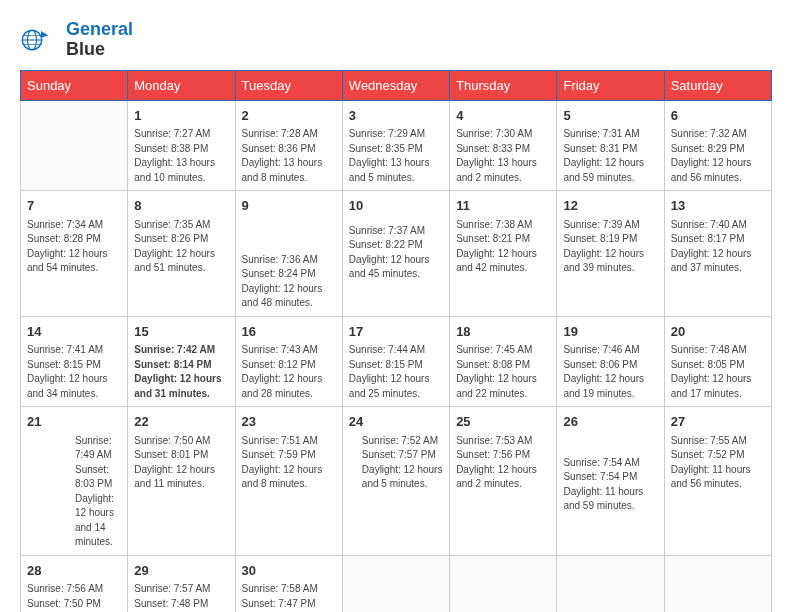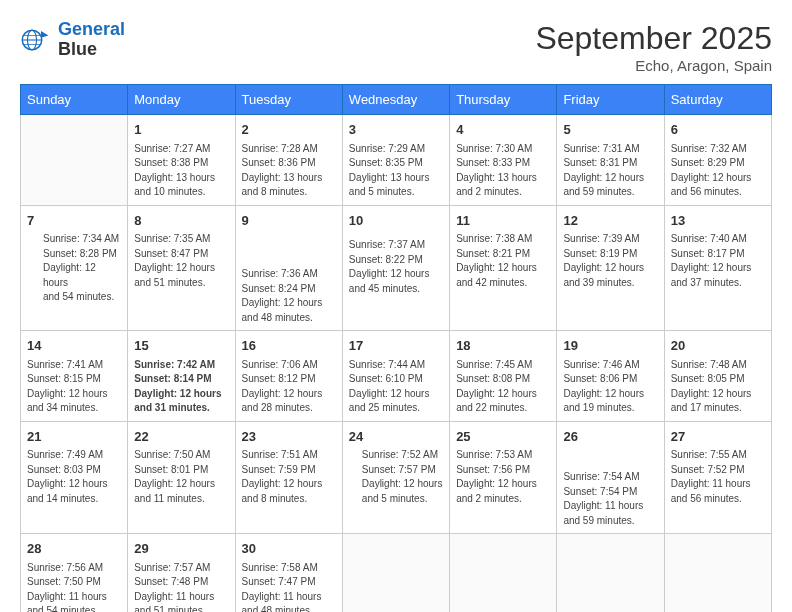--- a/index.html
+++ b/index.html
@@ -12,21 +12,21 @@
     }
     .header {
       display: flex;
       justify-content: space-between;
       align-items: flex-start;
       margin-bottom: 10px;
     }
     .logo {
       display: flex;
       align-items: center;
-      gap: 8px;
+      gap: 16px;
     }
     .logo-text {
       font-size: 18px;
       font-weight: bold;
       color: #333;
       line-height: 1.1;
     }
     .logo-text .blue { color: #1a6fbd; }
     .logo-icon {
       width: 30px;
@@ -43,21 +43,21 @@
     .location {
       font-size: 15px;
       color: #555;
     }
     table {
       width: 100%;
       border-collapse: collapse;
       font-size: 11px;
     }
     thead tr {
-      background-color: #3b82f6;
+      background-color: #ef4444;
       color: #fff;
     }
     thead th {
       padding: 7px 6px;
       text-align: left;
       font-weight: normal;
       font-size: 13px;
       border: 1px solid #1a6fbd;
     }
     tbody td {
@@ -98,24 +98,20 @@
       <line x1="3" y1="20" x2="29" y2="20" stroke="#1a6fbd" stroke-width="1.5"></line>
       <line x1="5" y1="14" x2="27" y2="14" stroke="#1a6fbd" stroke-width="1"></line>
       <line x1="5" y1="26" x2="27" y2="26" stroke="#1a6fbd" stroke-width="1"></line>
 
       <polygon points="28,8 38,14 28,17" fill="#1a6fbd"></polygon>
     </svg>
     <div class="logo-text">
       <span class="blue">General</span><br>
       <span>Blue</span>
     </div>
-  </div>
-  <div class="title-block">
-    <div class="month-title">September 2025</div>
-    <div class="location">Echo, Aragon, Spain</div>
   </div>
 </div>
 
 <table>
   <thead>
     <tr>
     <th>Sunday</th>
         <th>Monday</th>
         <th>Tuesday</th>
         <th>Wednesday</th>
@@ -166,29 +162,29 @@
           <span class="day-number">6</span>
           <div class="day-info" style="white-space: pre-line;">Sunrise: 7:32 AM
 Sunset: 8:29 PM
 Daylight: 12 hours
 and 56 minutes.</div>
         </td>
       </tr>
       <tr>
         <td>
           <span class="day-number">7</span>
-          <div class="day-info" style="white-space: pre-line; margin-left: 16px;">Sunrise: 7:34 AM
+          <div class="day-info" style="white-space: pre-line;">Sunrise: 7:34 AM
 Sunset: 8:28 PM
 Daylight: 12 hours
 and 54 minutes.</div>
         </td>
         <td>
           <span class="day-number">8</span>
           <div class="day-info" style="white-space: pre-line;">Sunrise: 7:35 AM
-Sunset: 8:47 PM
+Sunset: 8:26 PM
 Daylight: 12 hours
 and 51 minutes.</div>
         </td>
         <td>
           <span class="day-number">9</span>
           <div class="day-info" style="white-space: pre-line; margin-top: 37px;">Sunrise: 7:36 AM
 Sunset: 8:24 PM
 Daylight: 12 hours
 and 48 minutes.</div>
         </td>
@@ -231,29 +227,29 @@
         </td>
         <td>
           <span class="day-number">15</span>
           <div class="day-info" style="white-space: pre-line; font-weight: bold;">Sunrise: 7:42 AM
 Sunset: 8:14 PM
 Daylight: 12 hours
 and 31 minutes.</div>
         </td>
         <td>
           <span class="day-number">16</span>
-          <div class="day-info" style="white-space: pre-line;">Sunrise: 7:06 AM
+          <div class="day-info" style="white-space: pre-line;">Sunrise: 7:43 AM
 Sunset: 8:12 PM
 Daylight: 12 hours
 and 28 minutes.</div>
         </td>
         <td>
           <span class="day-number">17</span>
           <div class="day-info" style="white-space: pre-line;">Sunrise: 7:44 AM
-Sunset: 6:10 PM
+Sunset: 8:15 PM
 Daylight: 12 hours
 and 25 minutes.</div>
         </td>
         <td>
           <span class="day-number">18</span>
           <div class="day-info" style="white-space: pre-line;">Sunrise: 7:45 AM
 Sunset: 8:08 PM
 Daylight: 12 hours
 and 22 minutes.</div>
         </td>
@@ -268,21 +264,21 @@
           <span class="day-number">20</span>
           <div class="day-info" style="white-space: pre-line;">Sunrise: 7:48 AM
 Sunset: 8:05 PM
 Daylight: 12 hours
 and 17 minutes.</div>
         </td>
       </tr>
       <tr>
         <td>
           <span class="day-number">21</span>
-          <div class="day-info" style="white-space: pre-line;">Sunrise: 7:49 AM
+          <div class="day-info" style="white-space: pre-line; margin-left: 48px;">Sunrise: 7:49 AM
 Sunset: 8:03 PM
 Daylight: 12 hours
 and 14 minutes.</div>
         </td>
         <td>
           <span class="day-number">22</span>
           <div class="day-info" style="white-space: pre-line;">Sunrise: 7:50 AM
 Sunset: 8:01 PM
 Daylight: 12 hours
 and 11 minutes.</div>

